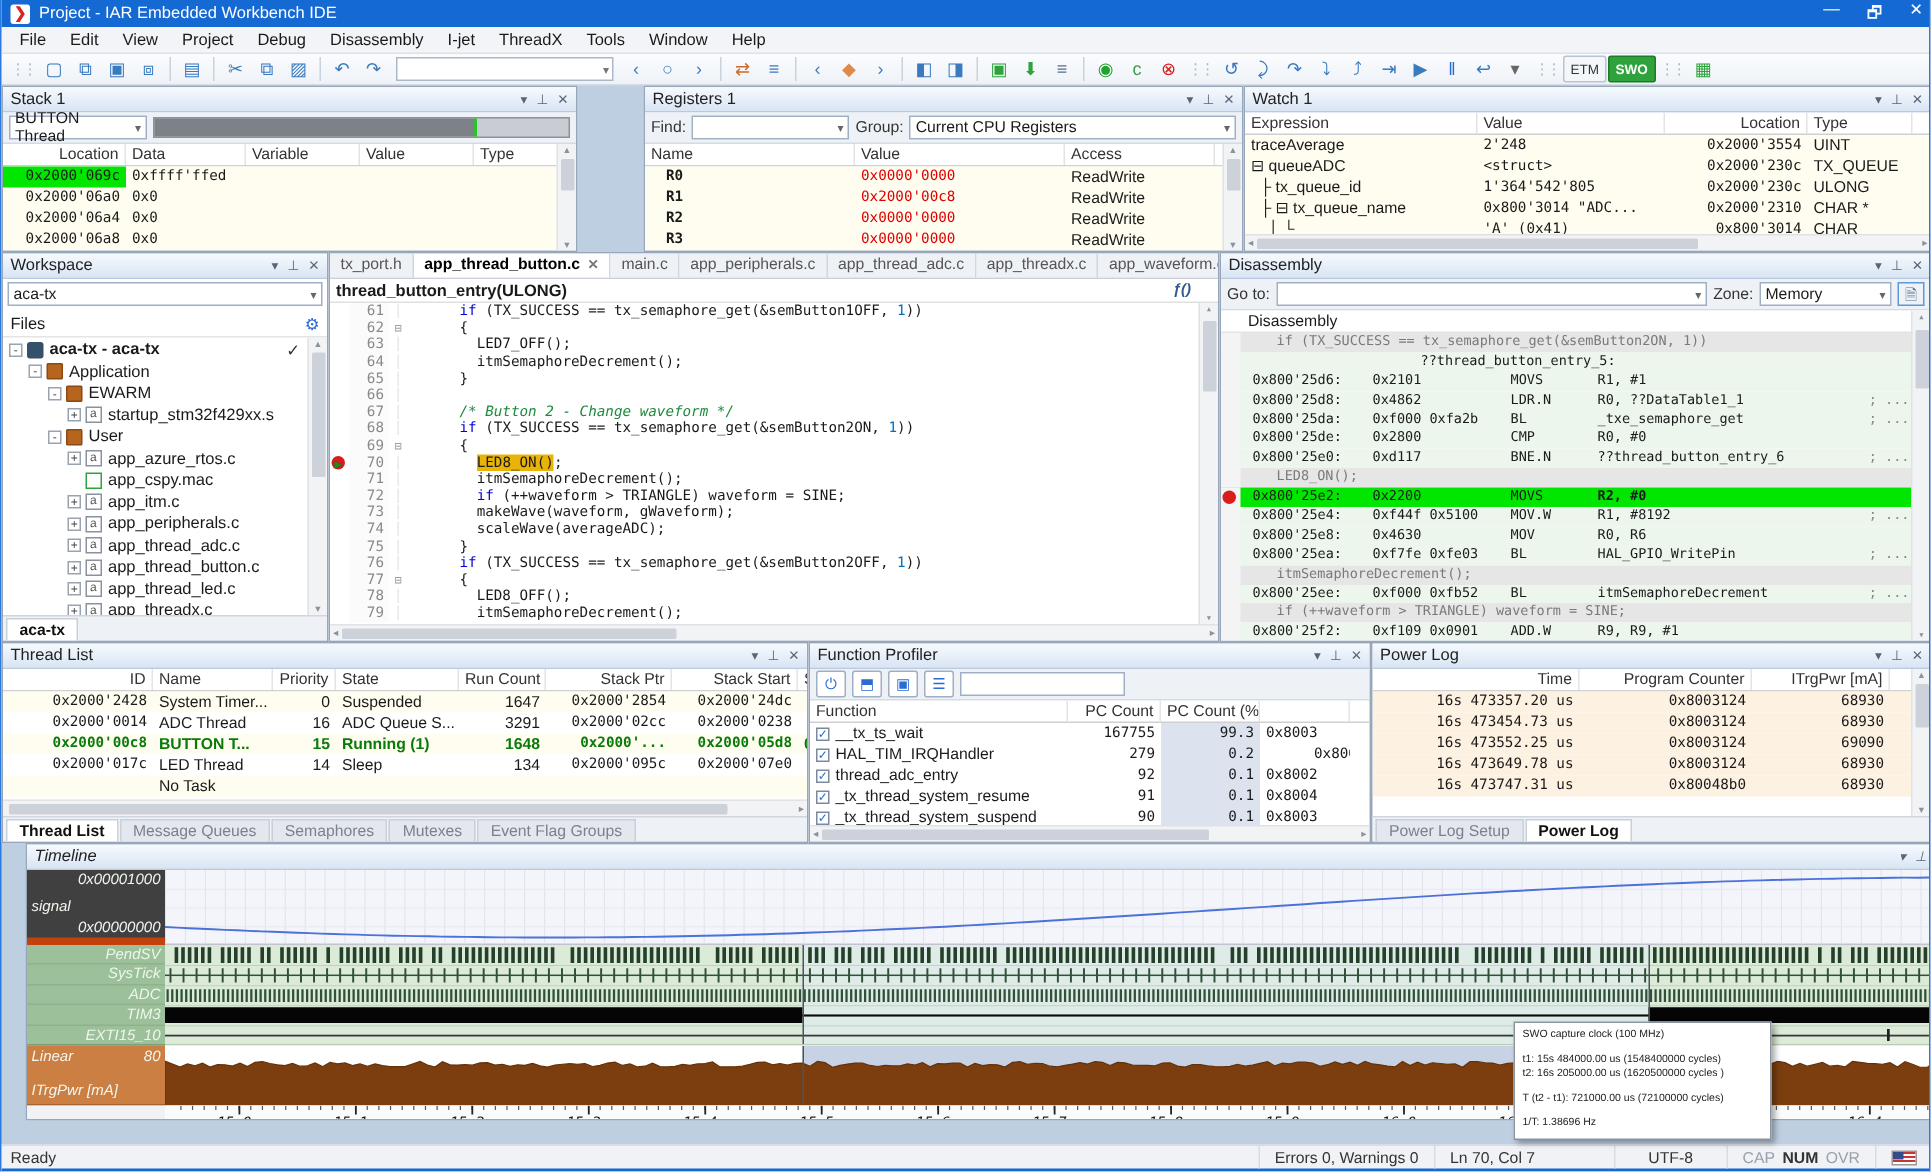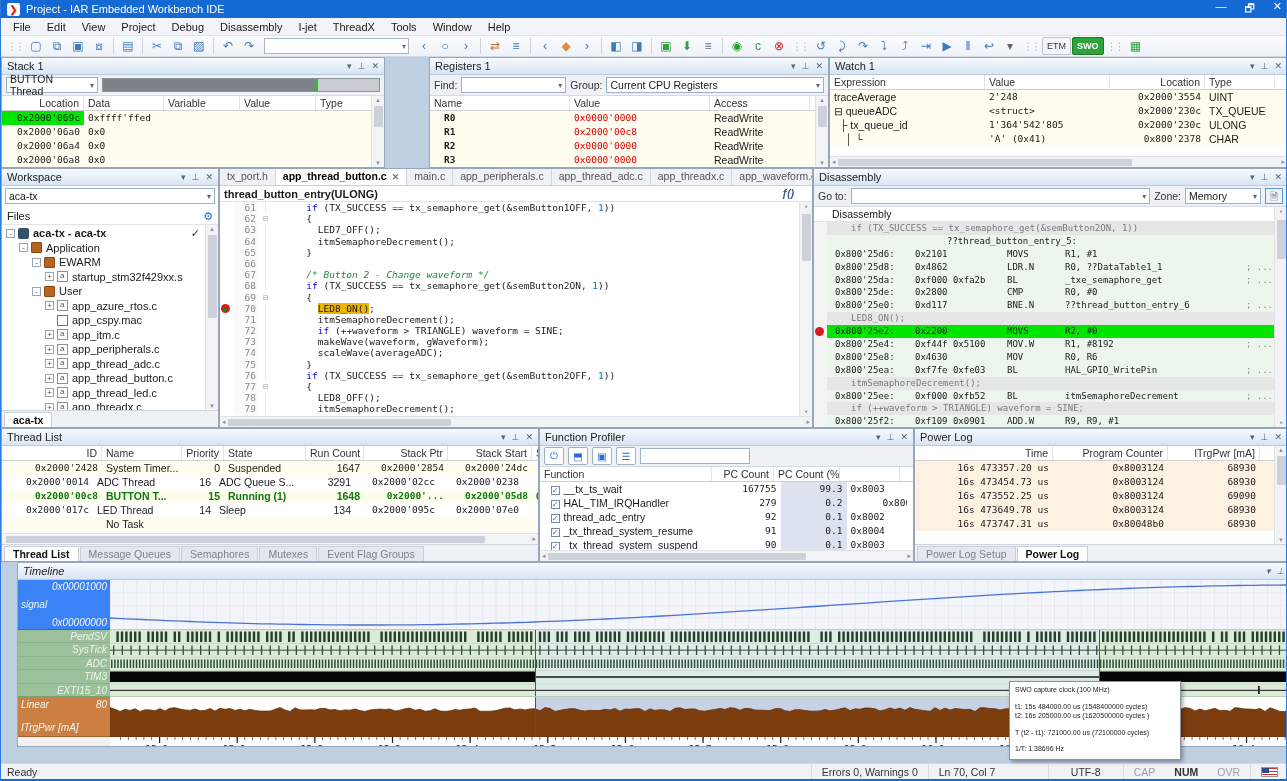--- a/index.html
+++ b/index.html
@@ -34,21 +34,21 @@
   .pbtns span{cursor:default;}
   .ptools{height:21px;flex:0 0 21px;background:#eef2f7;border-bottom:1px solid #d4dbe4;display:flex;align-items:center;padding:0 4px;gap:4px;}
   .combo{background:#fff;border:1px solid #9fb0c4;height:16px;display:flex;align-items:center;padding:0 3px;font-size:10.5px;}
   .combo .arr{margin-left:auto;color:#666;font-size:8px;padding-left:4px;}
   .lbl{font-size:10.5px;color:#333;}
   
   .thead{display:flex;height:15px;flex:0 0 15px;border-bottom:1px solid #d0d0d0;background:#fff;color:#333;}
   .thead .cell{border-right:1px solid #e3e3e3;}
   .cell{padding:0 4px;white-space:nowrap;overflow:hidden;height:100%;line-height:14px;font-size:10.5px;}
   .trow{display:flex;height:14px;flex:0 0 14px;background:#fffdf0;}
-  .trow.alt{background:#ffffff;justify-content:center;}
+  .trow.alt{background:#ffffff;}
   .mono{font-family:"DejaVu Sans Mono",monospace;font-size:9.5px;}
   .ar{text-align:right;}
   .hl-green{background:#00e600;}
   .red{color:#e00000;}
   .grn{color:#0a7a0a;font-weight:bold;}
   .cbx{display:inline-block;width:9px;height:9px;border:1px solid #7a8a9c;background:#fff;color:#2b6cd4;
        font-size:8px;line-height:8px;text-align:center;margin-right:4px;}
   .vscroll{position:absolute;right:0;top:0;bottom:0;width:13px;background:#f2f3f5;border-left:1px solid #e0e2e6;
            display:flex;flex-direction:column;align-items:center;font-size:7px;color:#8a929e;}
   .vscroll .thumb{width:9px;background:#cdd2da;border-radius:1px;margin:2px 0;}
@@ -353,23 +353,29 @@
           <span class="cell ar mono" style="width: 95px; flex: 0 0 95px;">0x2000'230c</span>
           <span class="cell" style="width: 70px; flex: 0 0 70px;">TX_QUEUE</span>
         </div>
         <div class="trow">
           <span class="cell" style="width: 155px; flex: 0 0 155px; padding-left: 10px;">├ tx_queue_id</span>
           <span class="cell mono" style="width: 125px; flex: 0 0 125px;">1'364'542'805</span>
           <span class="cell ar mono" style="width: 95px; flex: 0 0 95px;">0x2000'230c</span>
           <span class="cell" style="width: 70px; flex: 0 0 70px;">ULONG</span>
         </div>
         <div class="trow">
+          <span class="cell" style="width: 155px; flex: 0 0 155px; padding-left: 10px;">├ ⊟ tx_queue_name</span>
+          <span class="cell mono" style="width: 125px; flex: 0 0 125px;">0x800'3014 "ADC...</span>
+          <span class="cell ar mono" style="width: 95px; flex: 0 0 95px;">0x2000'2310</span>
+          <span class="cell" style="width: 70px; flex: 0 0 70px;">CHAR *</span>
+        </div>
+        <div class="trow">
           <span class="cell" style="width: 155px; flex: 0 0 155px; padding-left: 16px;">│ └ </span>
           <span class="cell mono" style="width: 125px; flex: 0 0 125px;">'A'  (0x41)</span>
-          <span class="cell ar mono" style="width: 95px; flex: 0 0 95px;">0x800'2378</span>
+          <span class="cell ar mono" style="width: 95px; flex: 0 0 95px;">0x800'3014</span>
           <span class="cell" style="width: 70px; flex: 0 0 70px;">CHAR</span>
         </div>
       </div>
     <div class="hscrollbar">
         <span>◂</span>
         <div class="thumb" style="width:65%;margin:0 2px;"></div>
         <span style="margin-left:auto;">▸</span>
       </div>
   </div>
 
@@ -526,37 +532,37 @@
           <span>✕</span>
         </span>
       </div>
     <div class="ptools">
       <span class="lbl">Go to:</span>
       <div class="combo" style="flex:1;">
           <span></span>
           <span class="arr">▾</span>
         </div>
       <span class="lbl">Zone:</span>
-      <div class="combo" style="width:76px;gap:22px;">
+      <div class="combo" style="width:88px;gap:22px;">
           <span>Memory</span>
           <span class="arr">▾</span>
         </div>
       <span style="border:1px solid #5b9bd5;width:18px;height:16px;text-align:center;color:#55708c;font-size:10px;">🗎</span>
     </div>
     <div id="dz">
         <div class="dhead">Disassembly</div>
         <div class="dline src"><span class="dm"></span><span style="padding-left: 24px;">if (TX_SUCCESS == tx_semaphore_get(&amp;semButton2ON, 1))</span></div>
         <div class="dline"><span class="dm"></span><span style="padding-left: 120px;">??thread_button_entry_5:</span></div>
         <div class="dline"><span class="dm"></span><span class="daddr">0x800'25d6:</span><span class="dcode">0x2101</span><span class="dmnem">MOVS</span><span style="flex: 1 1 0%;">R1, #1</span></div>
         <div class="dline"><span class="dm"></span><span class="daddr">0x800'25d8:</span><span class="dcode">0x4862</span><span class="dmnem">LDR.N</span><span style="flex: 1 1 0%;">R0, ??DataTable1_1</span><span class="dcomment" style="padding-right: 14px;">; ...</span></div>
         <div class="dline"><span class="dm"></span><span class="daddr">0x800'25da:</span><span class="dcode">0xf000 0xfa2b</span><span class="dmnem">BL</span><span style="flex: 1 1 0%;">_txe_semaphore_get</span><span class="dcomment" style="padding-right: 14px;">; ...</span></div>
         <div class="dline"><span class="dm"></span><span class="daddr">0x800'25de:</span><span class="dcode">0x2800</span><span class="dmnem">CMP</span><span style="flex: 1 1 0%;">R0, #0</span></div>
         <div class="dline"><span class="dm"></span><span class="daddr">0x800'25e0:</span><span class="dcode">0xd117</span><span class="dmnem">BNE.N</span><span style="flex: 1 1 0%;">??thread_button_entry_6</span><span class="dcomment" style="padding-right: 14px;">; ...</span></div>
         <div class="dline src"><span class="dm"></span><span style="padding-left: 24px;">LED8_ON();</span></div>
-        <div class="dline cur"><span class="dm"><span class="bpdot" style="top: 2px;"></span></span><span class="daddr">0x800'25e2:</span><span class="dcode">0x2200</span><span class="dmnem">MOVS</span><span style="flex: 1 1 0%;">R2, #0</span></div>
+        <div class="dline cur"><span class="dm"><span class="bpdot" style="top: 2px;"></span></span><span class="daddr">0x800'25e2:</span><span class="dcode">0x2200</span><span class="dmnem">MOVS</span><span style="flex: 1 1 0%; font-weight: bold;">R2, #0</span></div>
         <div class="dline"><span class="dm"></span><span class="daddr">0x800'25e4:</span><span class="dcode">0xf44f 0x5100</span><span class="dmnem">MOV.W</span><span style="flex: 1 1 0%;">R1, #8192</span><span class="dcomment" style="padding-right: 14px;">; ...</span></div>
         <div class="dline"><span class="dm"></span><span class="daddr">0x800'25e8:</span><span class="dcode">0x4630</span><span class="dmnem">MOV</span><span style="flex: 1 1 0%;">R0, R6</span></div>
         <div class="dline"><span class="dm"></span><span class="daddr">0x800'25ea:</span><span class="dcode">0xf7fe 0xfe03</span><span class="dmnem">BL</span><span style="flex: 1 1 0%;">HAL_GPIO_WritePin</span><span class="dcomment" style="padding-right: 14px;">; ...</span></div>
         <div class="dline src"><span class="dm"></span><span style="padding-left: 24px;">itmSemaphoreDecrement();</span></div>
         <div class="dline"><span class="dm"></span><span class="daddr">0x800'25ee:</span><span class="dcode">0xf000 0xfb52</span><span class="dmnem">BL</span><span style="flex: 1 1 0%;">itmSemaphoreDecrement</span><span class="dcomment" style="padding-right: 14px;">; ...</span></div>
         <div class="dline src"><span class="dm"></span><span style="padding-left: 24px;">if (++waveform &gt; TRIANGLE) waveform = SINE;</span></div>
         <div class="dline"><span class="dm"></span><span class="daddr">0x800'25f2:</span><span class="dcode">0xf109 0x0901</span><span class="dmnem">ADD.W</span><span style="flex: 1 1 0%;">R9, R9, #1</span></div>
         <div class="vscroll">
           <span>▴</span>
           <div class="thumb" style="height:18%;margin-top:40%;"></div>
@@ -766,21 +772,21 @@
     <div class="ptitle">
         <span>Timeline</span>
       <span class="pbtns">
           <span>▾</span>
           <span>⊥</span>
           <span>✕</span>
         </span>
       </div>
 
     <div class="tlrow" style="height:50px;flex:0 0 50px;">
-      <div class="tllabel" style="background:#3b82f6;border-bottom:1px solid #c2410c;">
+      <div class="tllabel" style="background:#404040;border-bottom:5px solid #c2410c;">
         <span style="position:absolute;right:3px;top:1px;">0x00001000</span>
         <span style="position:absolute;left:3px;top:19px;">signal</span>
         <span style="position:absolute;right:3px;bottom:1px;">0x00000000</span>
       </div>
       <div class="tlplot" id="sigplot" style="background:#f4f4fb;border-bottom:1px solid #c2c2d0;">
           <svg width="1195" height="50" style="display: block;">
             <rect x="0" y="0" width="0.7" height="50" fill="#e2e2ef"></rect>
             <rect x="13.3" y="0" width="0.7" height="50" fill="#e2e2ef"></rect>
             <rect x="26.6" y="0" width="0.7" height="50" fill="#e2e2ef"></rect>
             <rect x="39.900000000000006" y="0" width="0.7" height="50" fill="#e2e2ef"></rect>
@@ -1893,21 +1899,21 @@
     <div style="height:7px;"></div>
     <div>1/T:  1.38696 Hz</div>
   </div>
 
   <div id="statusbar">
     <span style="padding-left:6px;">Ready</span>
     <span style="flex:1;"></span>
     <span class="sbcell">Errors 0, Warnings 0</span>
     <span class="sbcell" style="width:120px;">Ln 70, Col 7</span>
     <span class="sbcell" style="width:75px;justify-content:center;">UTF-8</span>
-    <span class="sbcell" style="gap:19px;">
+    <span class="sbcell" style="gap:5px;">
       <span class="dim">CAP</span>
       <span style="font-weight:bold;">NUM</span>
       <span class="dim">OVR</span>
     </span>
     <span class="sbcell">
         <span class="flag"></span>
       </span>
   </div>
 
 </div>

